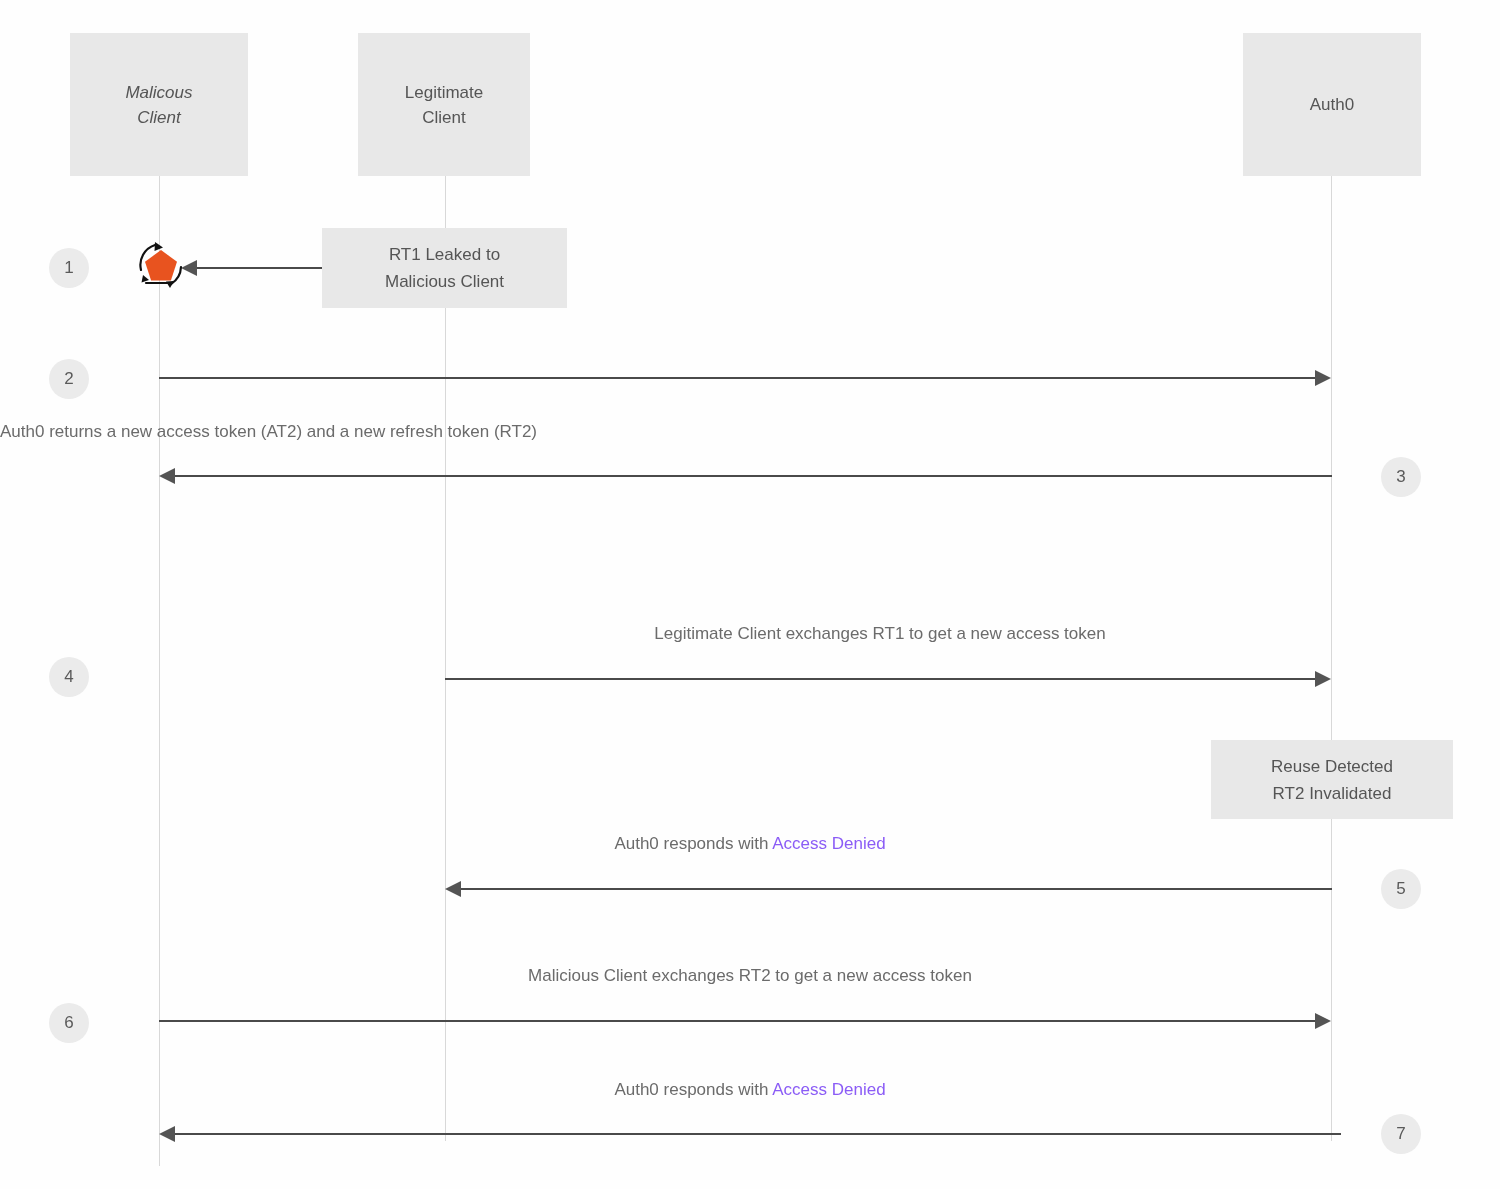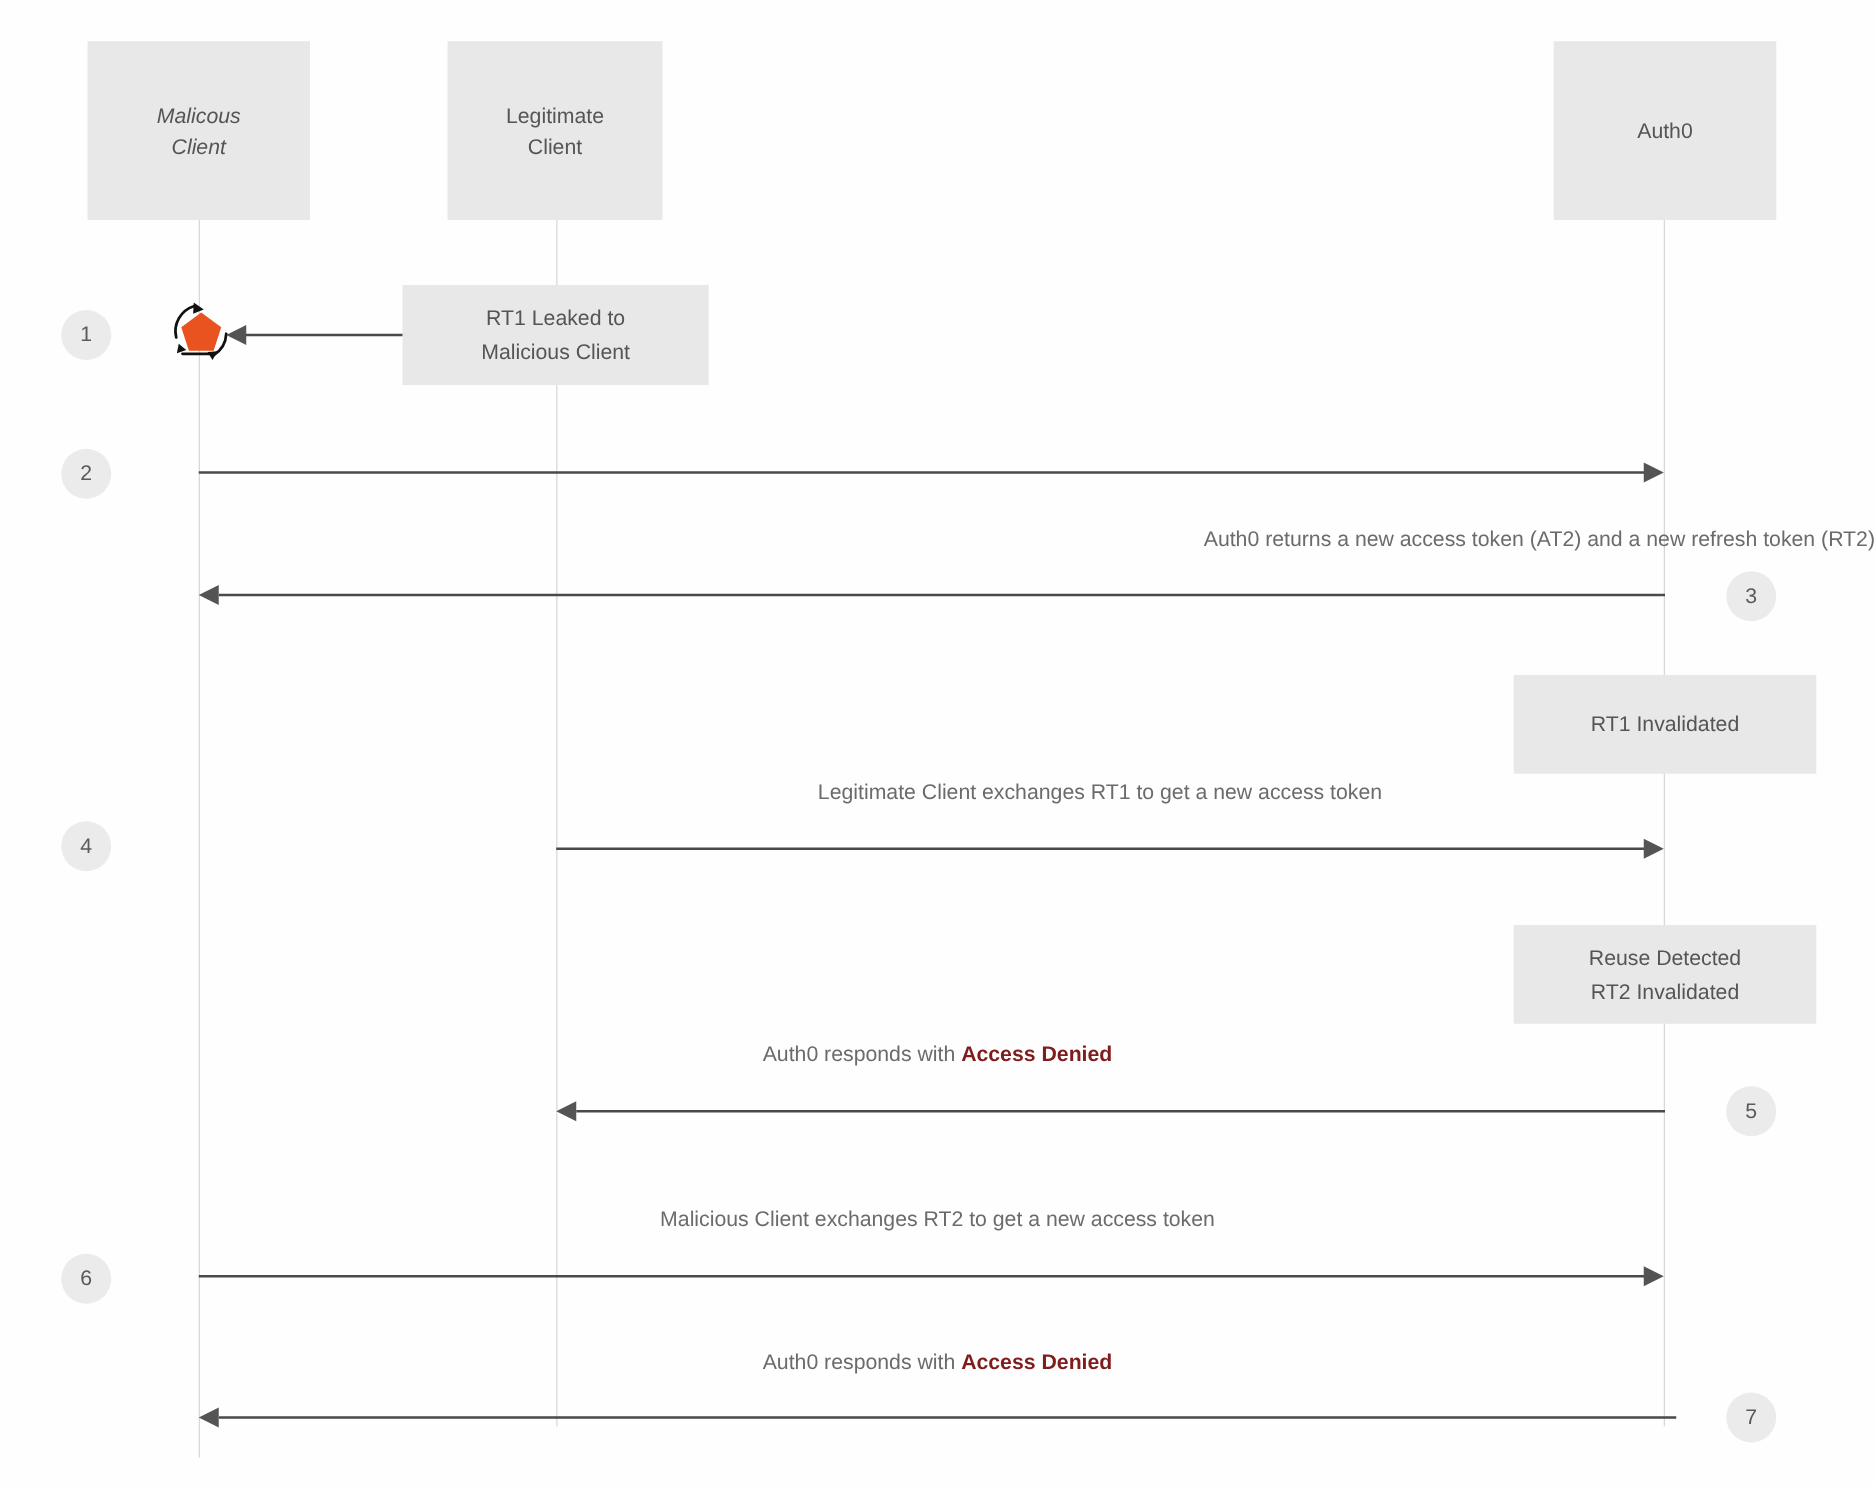--- a/index.html
+++ b/index.html
@@ -73,22 +73,22 @@
     border-right: 16px solid #545454;
   }
   .msg-label {
     position: absolute;
     color: #6b6b6b;
     font-size: 17px;
     text-align: center;
     white-space: nowrap;
   }
   .msg-label b {
-    color: #7f1d1d;
-    font-weight: bold;
+    color: #8b5cf6;
+    font-weight: normal;
     text-align: right;
   }
   
   .step-badge {
     position: absolute;
     width: 40px;
     height: 40px;
     border-radius: 50%;
     background: #ebebeb;
     color: #5a5a5a;
@@ -120,23 +120,20 @@
 Client</span>
   </div>
   <div class="participant" style="left:1243px; top:33px; width:178px; height:143px;">
     <span>Auth0</span>
   </div>
 
   <div class="note" style="left:322px; top:228px; width:245px; height:80px;">
     <span>RT1 Leaked to
 Malicious Client</span>
   </div>
-  <div class="note" style="left:1211px; top:540px; width:242px; height:79px;">
-    <span>RT1 Invalidated</span>
-  </div>
   <div class="note" style="left:1211px; top:740px; width:242px; height:79px;">
     <span>Reuse Detected
 RT2 Invalidated</span>
   </div>
 
   <div class="step-badge" style="left:49px; top:248px;">
     <span>1</span>
   </div>
   <div class="msg-line" style="left:186px; top:267px; width:136px;"></div>
   <div class="arrow-head left" style="left:181px; top:260px;"></div>
@@ -160,21 +157,21 @@
 
   <div class="step-badge" style="left:49px; top:359px;">
     <span>2</span>
   </div>
   <div class="msg-line" style="left:159px; top:377px; width:1157px;"></div>
   <div class="arrow-head right" style="left:1315px; top:370px;"></div>
 
   <div class="step-badge" style="left:1381px; top:457px;">
     <span>3</span>
   </div>
-  <div class="msg-label" style="left:0px; top:422px; width:1500px; text-align:right;">
+  <div class="msg-label" style="left:0px; top:422px; width:1500px; text-align:left;">
     <span>Auth0 returns a new access token (AT2) and a new refresh token (RT2)</span>
   </div>
   <div class="msg-line" style="left:175px; top:475px; width:1157px;"></div>
   <div class="arrow-head left" style="left:159px; top:468px;"></div>
 
   <div class="step-badge" style="left:49px; top:657px;">
     <span>4</span>
   </div>
   <div class="msg-label" style="left:0px; top:624px; width:1760px; text-align:center;">
     <span>Legitimate Client exchanges RT1 to get a new access token</span>

